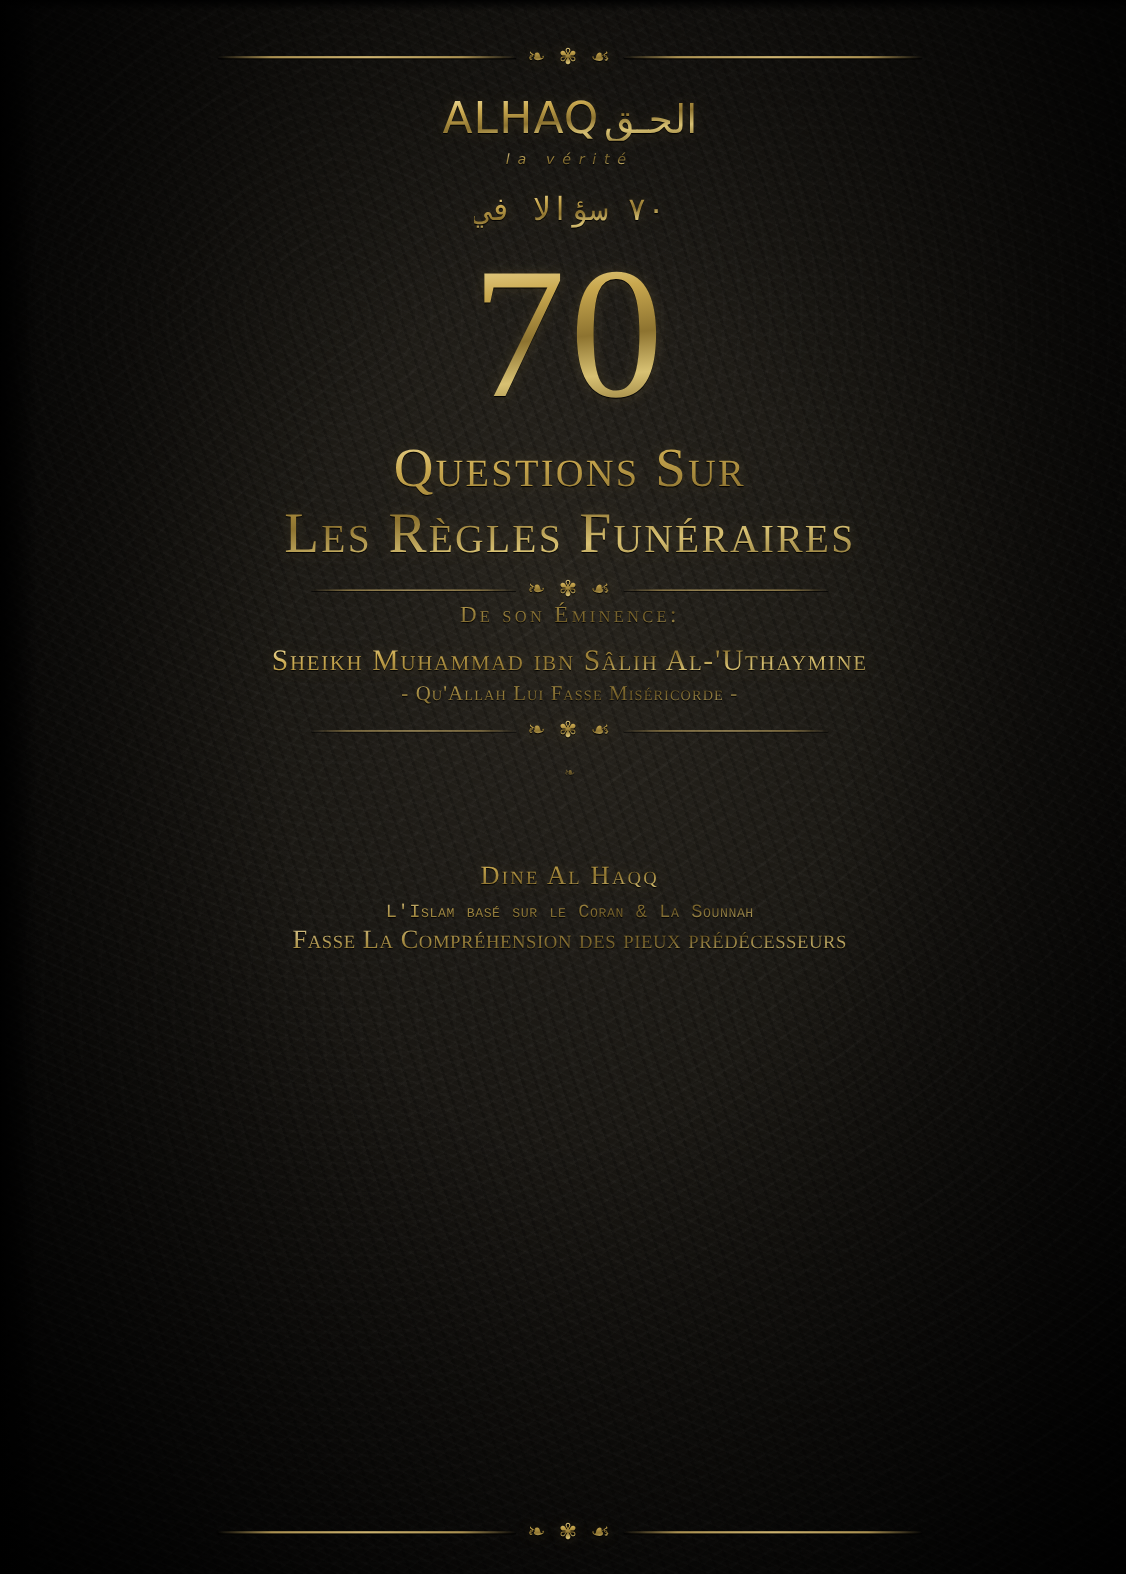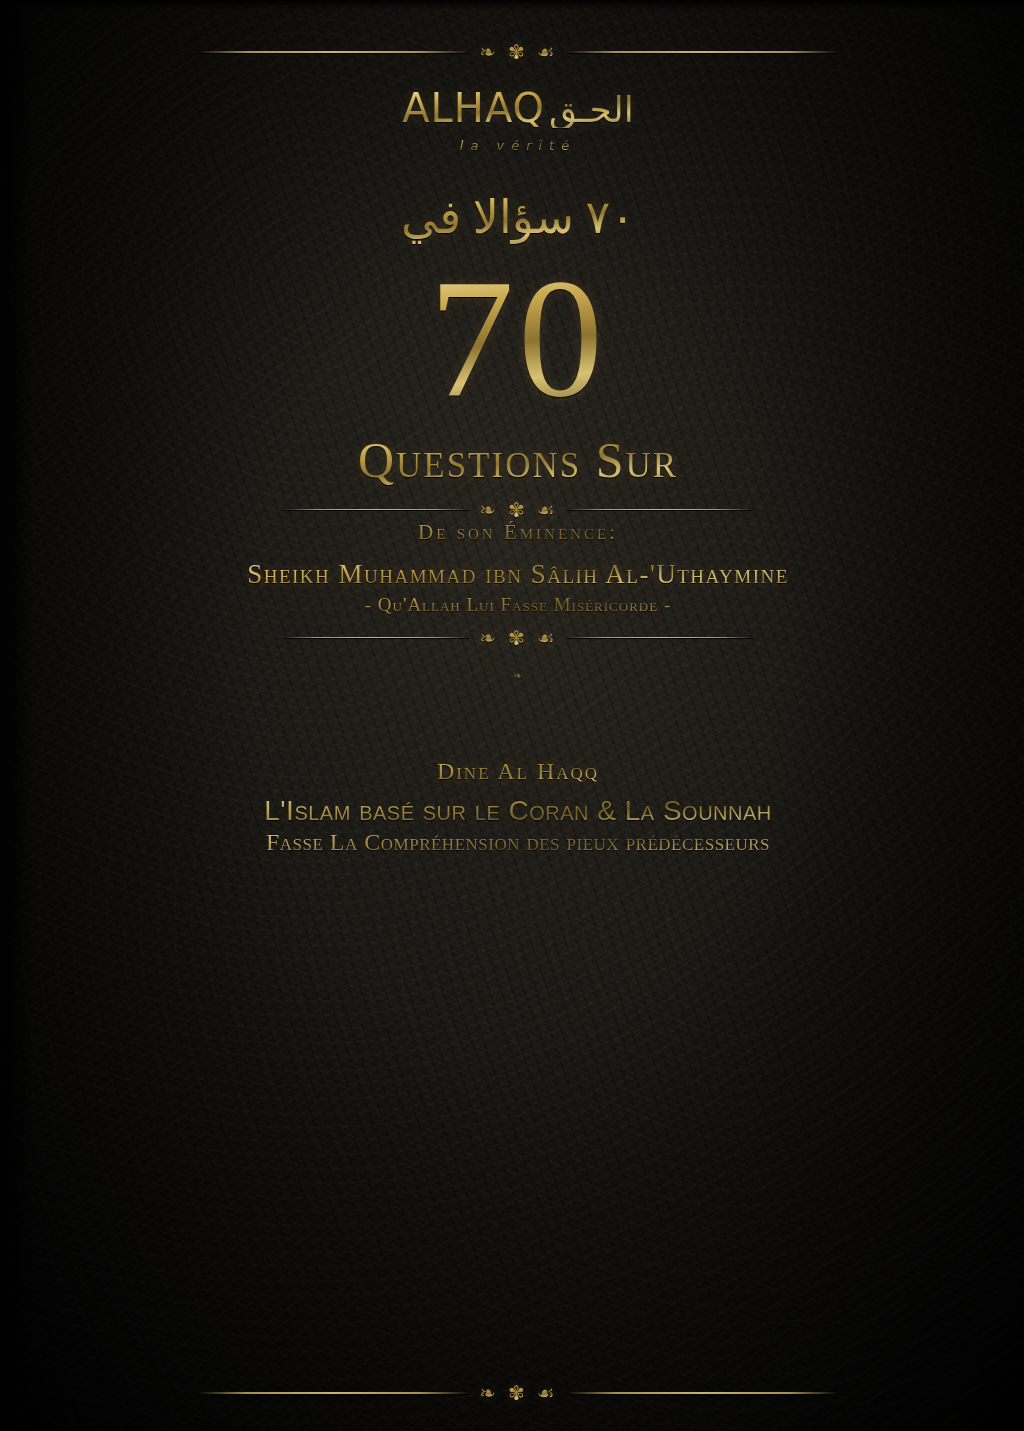--- a/index.html
+++ b/index.html
@@ -144,23 +144,23 @@
   .logo-sub {
     margin-top: 10px;
     font-family: "DejaVu Sans", sans-serif;
     font-size: 13px;
     letter-spacing: 7px;
     font-style: italic;
   }
 
   
   .ar-small {
-    margin-top: 40px;
-    font-family: Liberation Serif, serif;
-    font-size: 46px;
+    margin-top: 24px;
+    font-family: Liberation Mono, monospace;
+    font-size: 29px;
     direction: rtl;
     letter-spacing: 2px;
     line-height: 1.1;
   }
   .ar-big {
     margin-top: 6px;
     font-family: "DejaVu Sans", sans-serif;
     font-size: 112px;
     direction: rtl;
     line-height: 1.35;
@@ -215,22 +215,22 @@
   
   .pub-block { margin-top: 76px; }
   .pub-name {
     font-family: "Liberation Serif", serif;
     font-size: 24px;
     letter-spacing: 2px;
     font-variant: small-caps;
   }
   .pub-l1 {
     margin-top: 10px;
-    font-family: Liberation Sans, sans-serif;
-    font-size: 28px;
+    font-family: Liberation Mono, monospace;
+    font-size: 17px;
     letter-spacing: 0.5px;
     font-variant: small-caps;
   }
   .pub-l2 {
     margin-top: 2px;
     font-family: "Liberation Serif", serif;
     font-size: 24px;
     letter-spacing: 0.5px;
     font-variant: small-caps;
   }
@@ -267,20 +267,21 @@
       </div>
       <div class="logo-sub gold-dim">la vérité</div>
     </div>
 
     <div class="ar-small gold">٧٠ سؤالا في</div>
 
     <div class="numeral gold">70</div>
 
     <div class="fr-title gold">
       <span class="l1">Questions Sur</span>
+      <span class="l2">Les Règles Funéraires</span>
     </div>
 
     <div class="rule rule-mid thin">
       <span class="line"></span>
       <span class="orn gold">❧</span>
       <span class="orn gold">✾</span>
       <span class="orn gold">☙</span>
       <span class="line"></span>
     </div>
 

